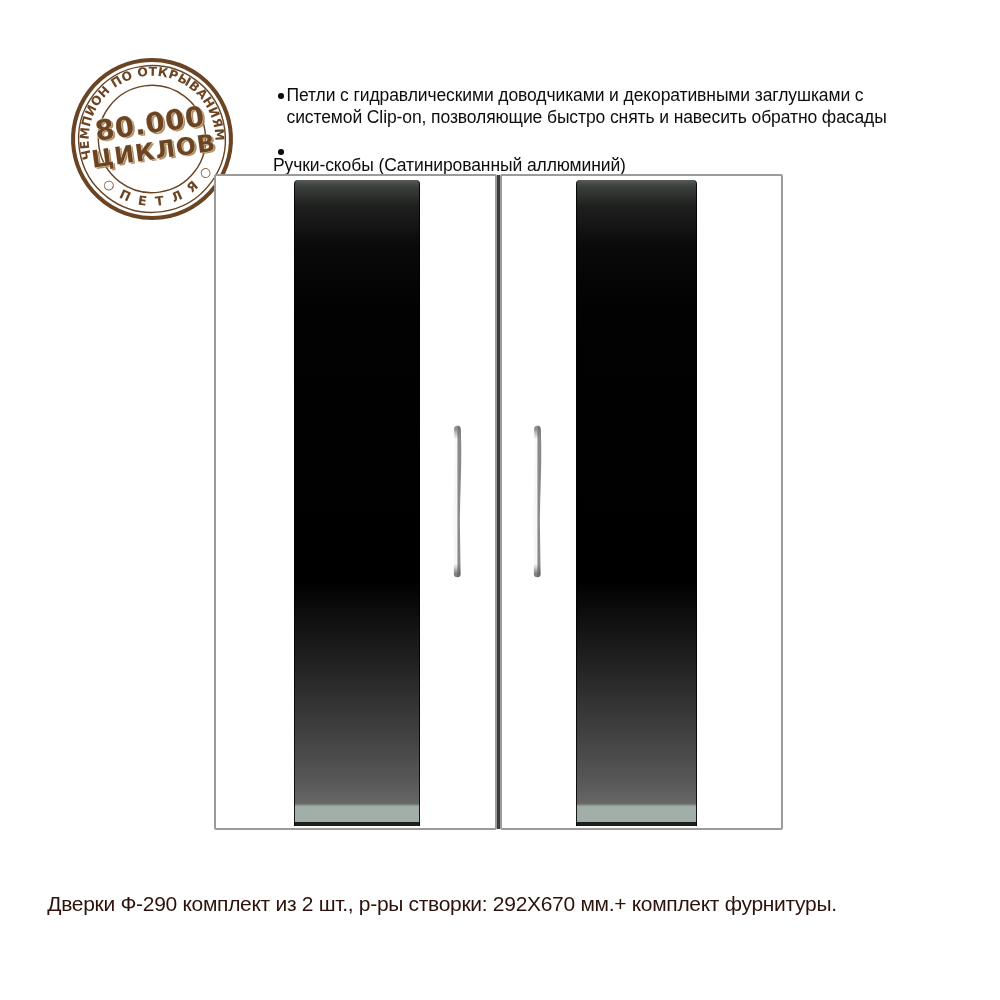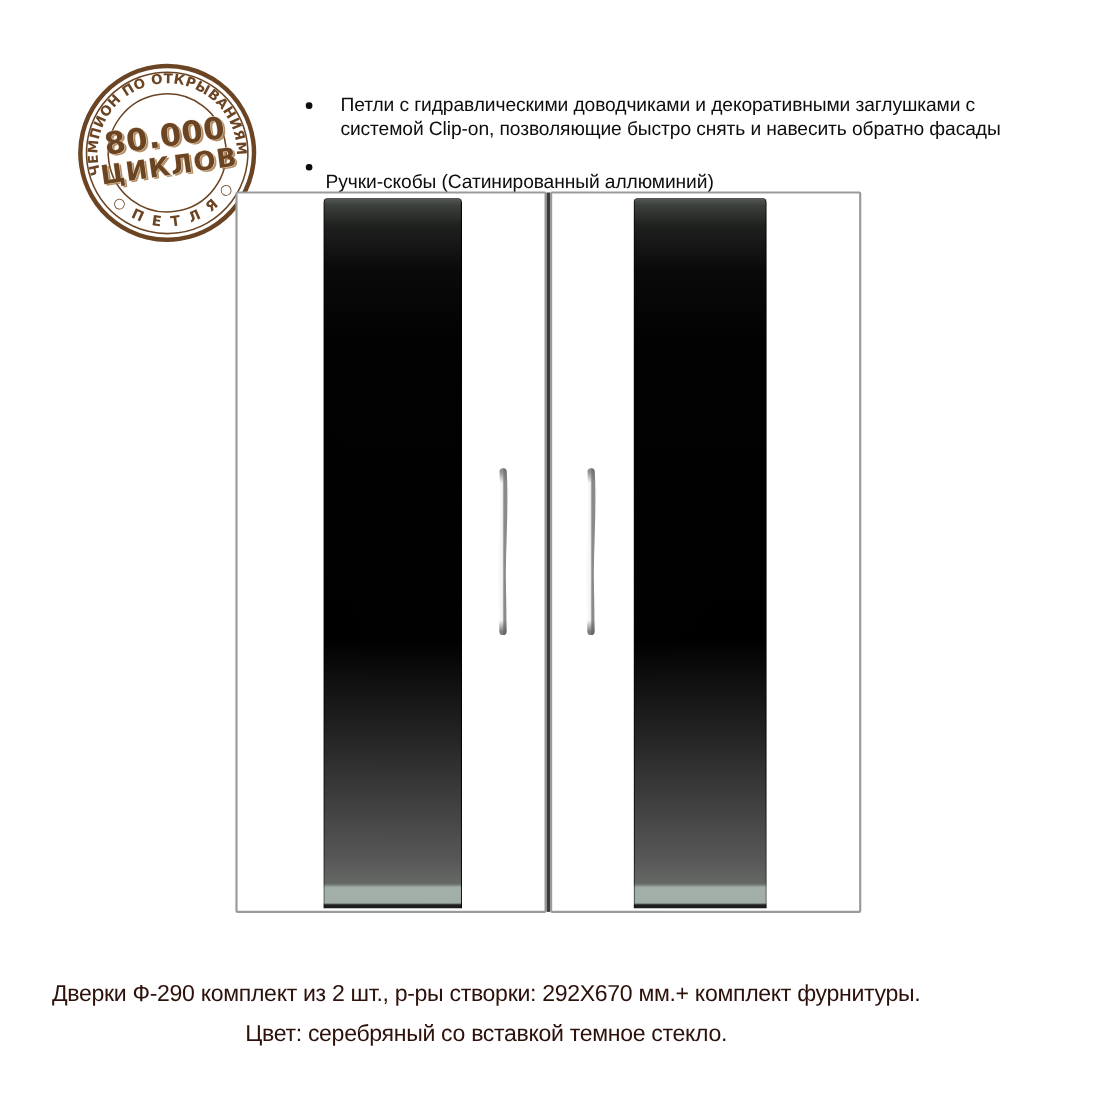--- a/index.html
+++ b/index.html
@@ -16,21 +16,21 @@
   .stamp-big   { font-family:"DejaVu Sans", sans-serif; font-weight:bold; font-size:27.5px; letter-spacing:0.5px; text-anchor:middle; }
   .stamp-med   { font-family:"DejaVu Sans", sans-serif; font-weight:bold; font-size:23.5px; letter-spacing:1px; text-anchor:middle; }
   .stamp-shadow { fill:#a57c4e; opacity:0.85; }
   .stamp-main   { fill:#6b4423; stroke:#f3e3c9; stroke-width:0.7px; paint-order:stroke fill; }
 
   
   .features { position:absolute; left:270px; top:85px; width:688px; color:#0d0d0d; }
   .feature { display:flex; align-items:flex-start; }
   .feature + .feature { margin-top:13px;flex-direction:column; }
   .bullet-dot { flex:0 0 auto; width:5.5px; height:5.5px; border-radius:50%; background:#0d0d0d; margin:8px 0 0 8px; }
-  .feature-text { margin-left:26px; width:648px; font-size:17.5px; line-height:21.5px; letter-spacing:-0.1px; }
+  .feature-text { margin-left:3px; width:648px; font-size:17.5px; line-height:21.5px; letter-spacing:-0.1px; }
 
   
   .stage { position:absolute; inset:0; }
   .door {
     position:absolute; top:174px; width:283px; height:656px;
     background:#ffffff; border:2px solid #9b9b9b; border-radius:2px; box-sizing:border-box;
   }
   .door-left  { left:214px; }
   .door-right { left:500px; }
   .door-divider { position:absolute; left:497px; top:175px; width:3px; height:654px; background:#3d3d3d; }
@@ -118,16 +118,15 @@
     </svg>
 
     <svg class="handle handle-right" viewBox="0 0 10 153">
       <path d="M 5.4,4 C 7.4,35 4.2,75 4.6,100 C 4.9,122 5.2,135 5.2,149" fill="none" stroke="url(#hg)" stroke-width="6.6" stroke-linecap="round"></path>
       <path d="M 5.4,4 C 7.4,35 4.2,75 4.6,100 C 4.9,122 5.2,135 5.2,149" fill="none" stroke="url(#hv)" stroke-width="6.6" stroke-linecap="round"></path>
     </svg>
   </div>
 
   <div class="description">
     <p>Дверки Ф-290 комплект из 2 шт., р-ры створки: 292Х670 мм.+ комплект фурнитуры.</p>
-    <p>Цвет: серебряный со вставкой темное стекло.</p>
   </div>
 
 </div>
 
 </body></html>

